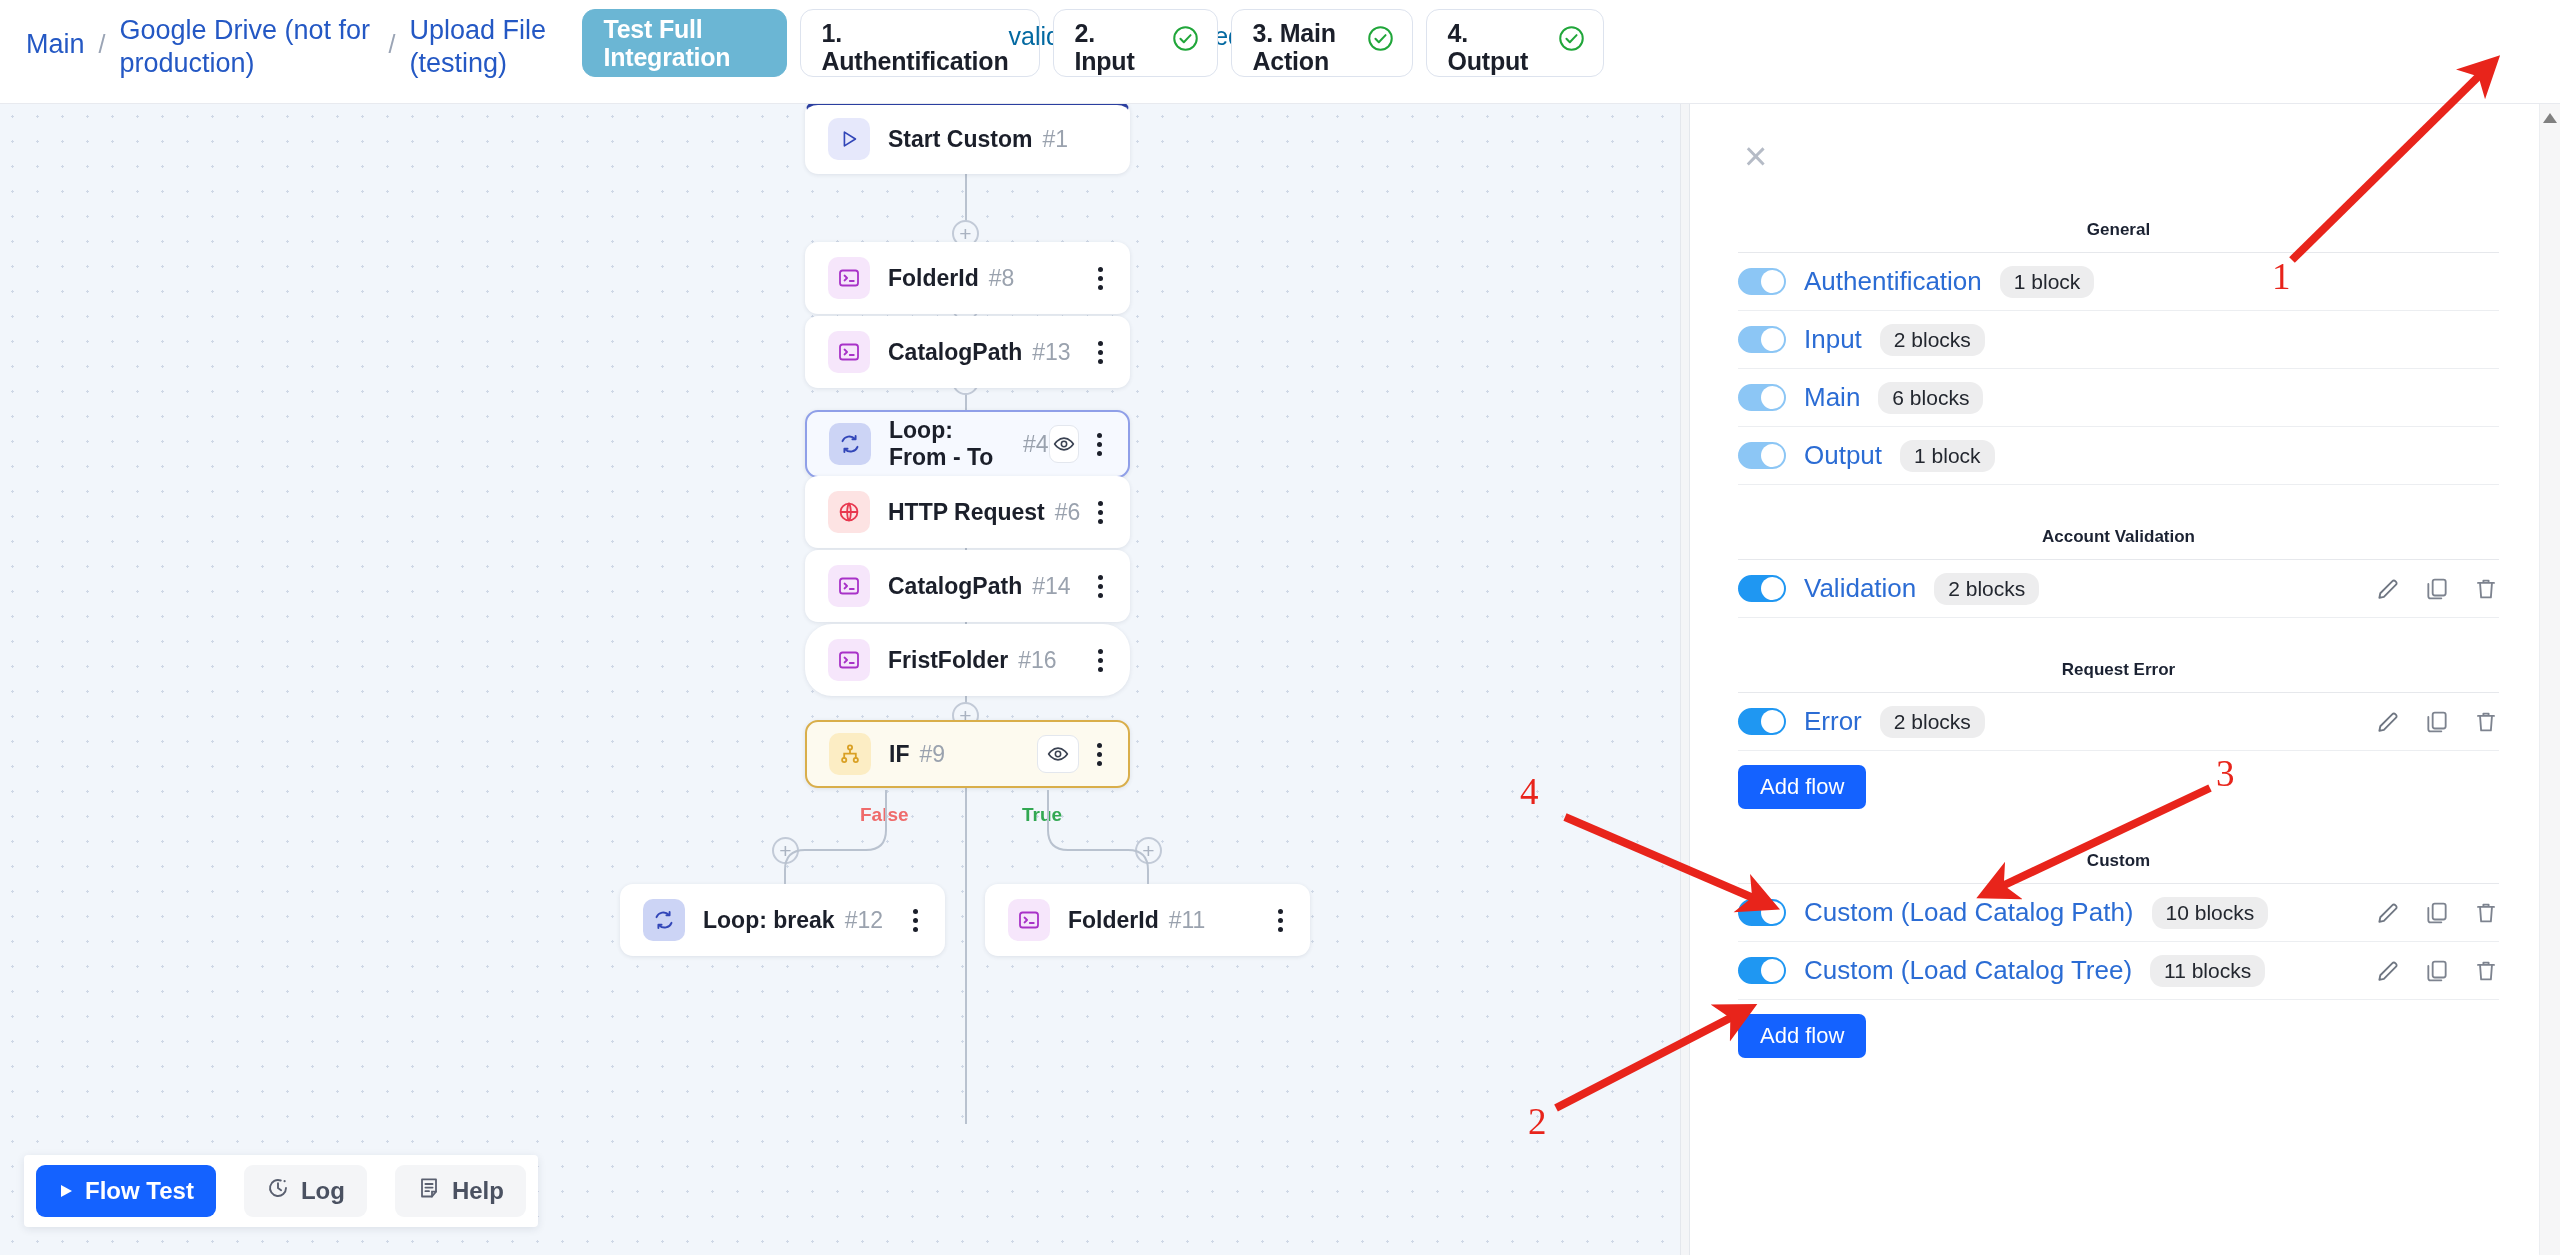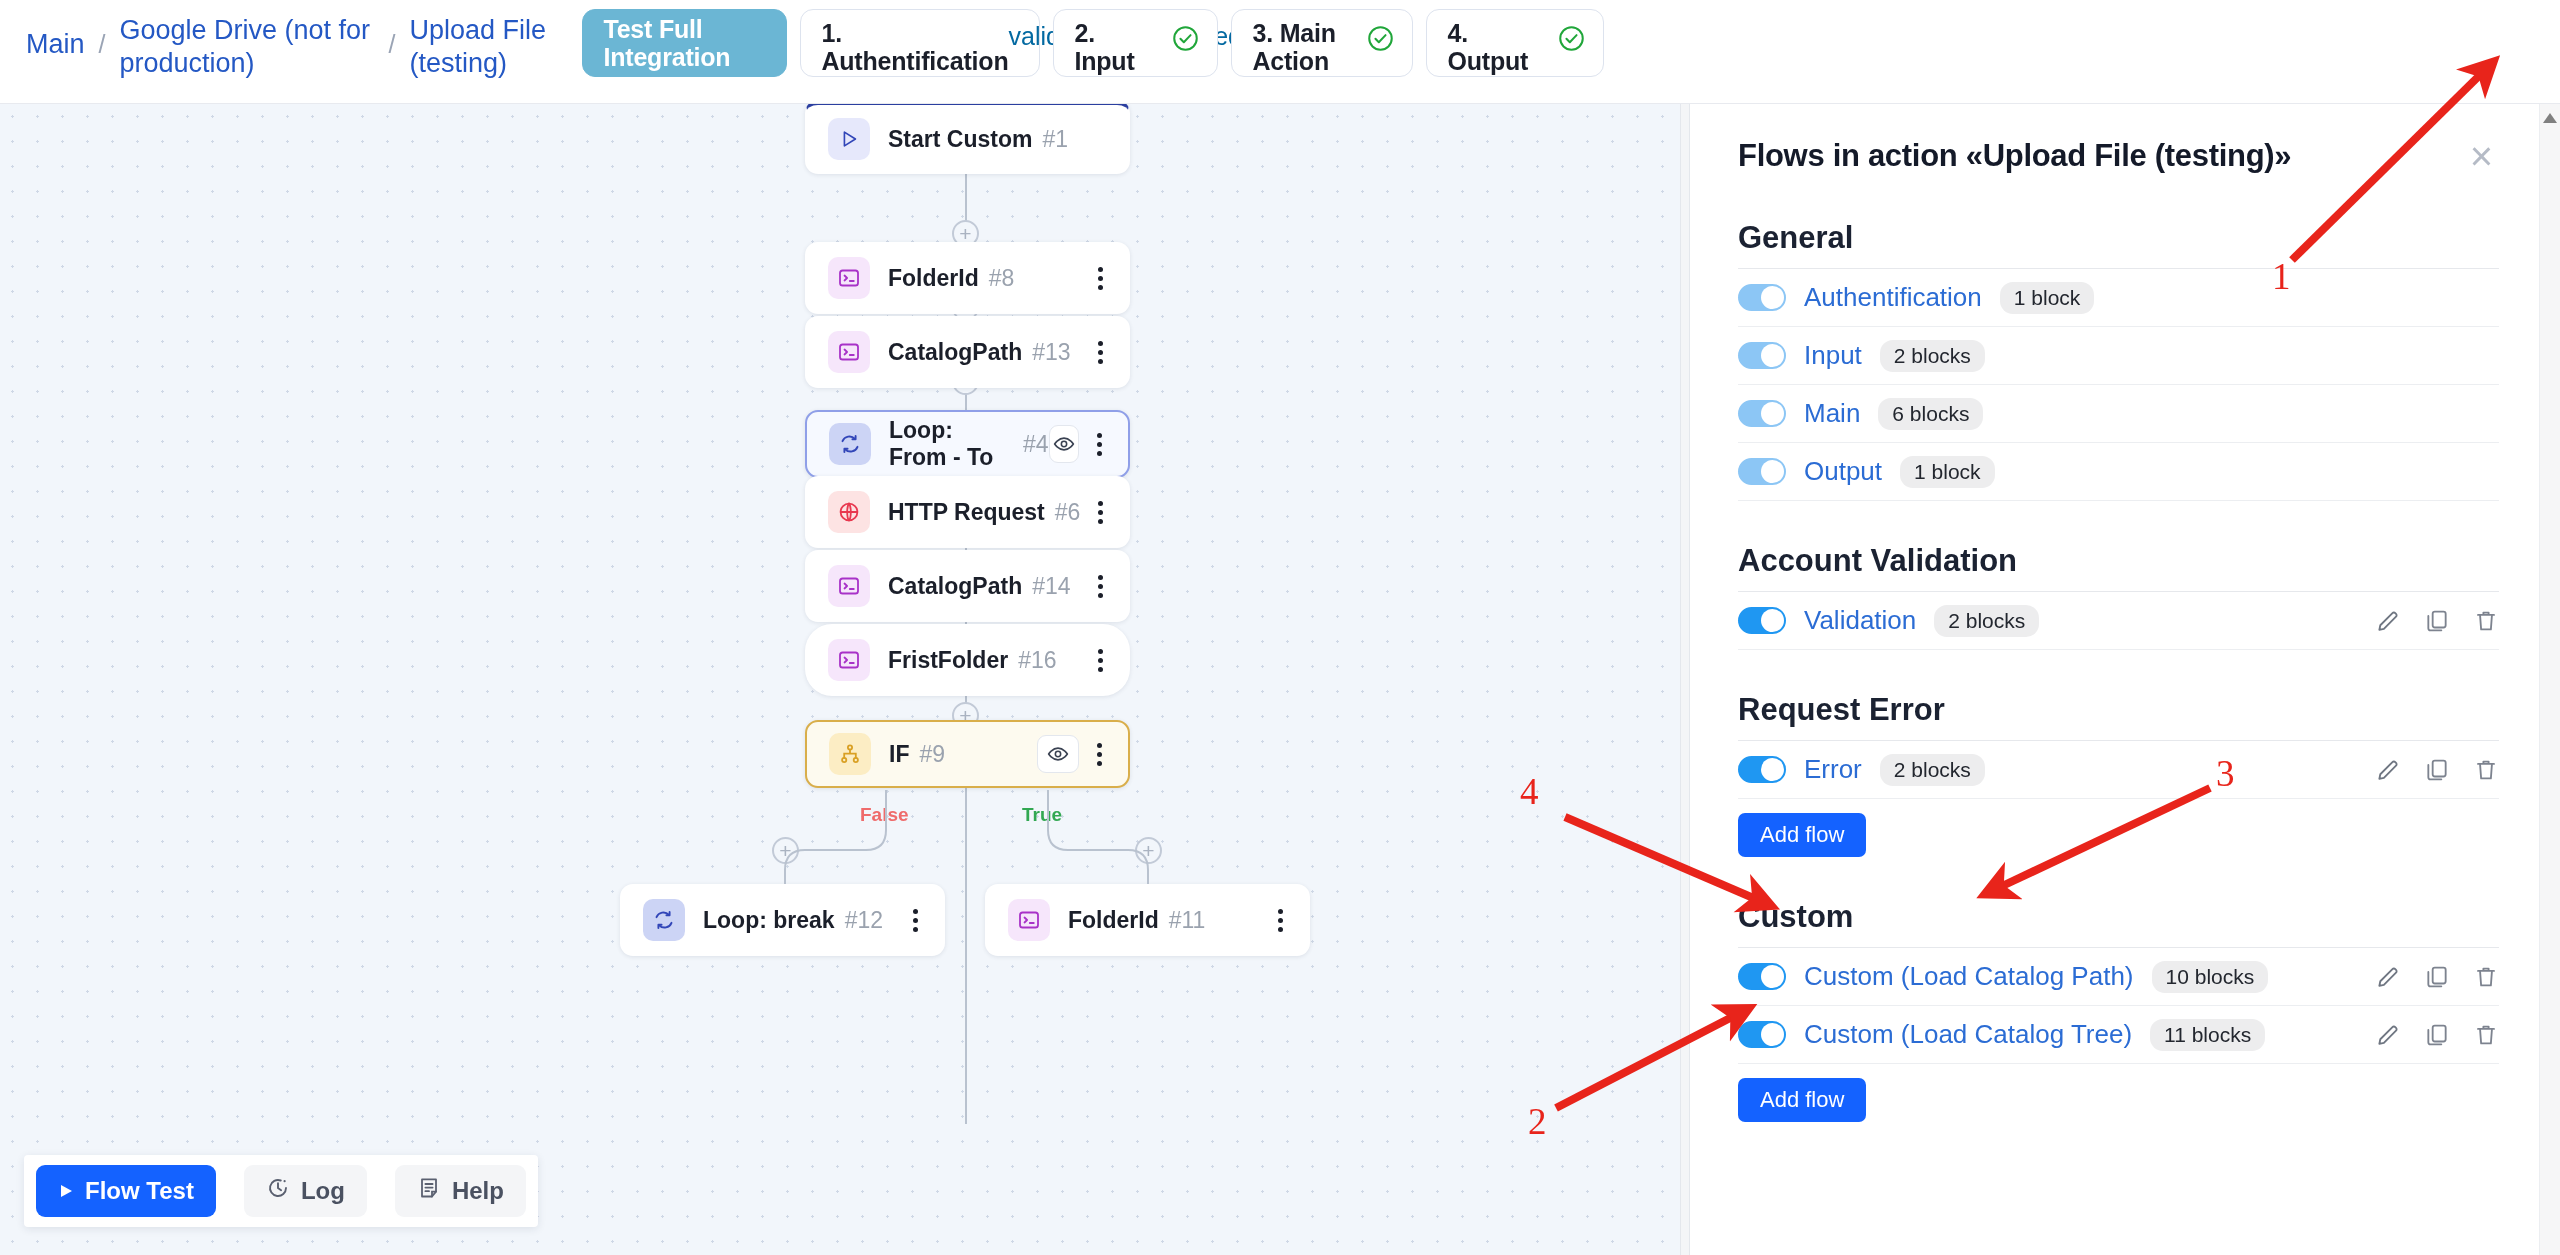--- a/index.html
+++ b/index.html
@@ -151,21 +151,21 @@
   
   .panel {
     position: absolute; top: 104px; left: 1692px;
     width: 847px; height: 1151px; background: #ffffff;
     padding: 34px 40px 0 46px; overflow: hidden;
   }
   .panel-head { display: flex; align-items: flex-start; justify-content: space-between; }
   .panel-title { font-size: 31px; font-weight: 700; color: #141a29; letter-spacing: -0.3px; }
   .close-x { font-size: 40px; color: #b5bbc6; cursor: pointer; line-height: 0.7; font-weight: 400; padding: 4px 6px; }
 
-  .sec-title { font-size: 31px; font-weight: 700; color: #1b2232; margin: 42px 0 0 0; }
+  .sec-title { font-size: 17px; font-weight: 700; color: #1b2232; margin: 42px 0 0 0; text-align: center; }
   .sec-title.first { margin-top: 46px; }
   .flow-list { margin-top: 12px; border-top: 1px solid #e6e8ec; }
   .flow-row {
     display: flex; align-items: center;
     height: 58px; border-bottom: 1px solid #eceef1; gap: 18px;
   }
   .toggle {
     width: 48px; height: 27px; border-radius: 14px; position: relative;
     flex-shrink: 0; cursor: pointer;
   }
@@ -509,21 +509,20 @@
     </button>
   </div>
 
 </div>
 
 <div class="divider"></div>
 
 <div class="panel">
 
   <div class="panel-head">
-    <span class="panel-title">Flows in action «Upload File (testing)»</span>
     <span class="close-x">×</span>
   </div>
 
   
   <div class="sec-title first">General</div>
   <div class="flow-list">
     <div class="flow-row">
       <span class="toggle on-light">
           <span class="knob"></span>
         </span>

